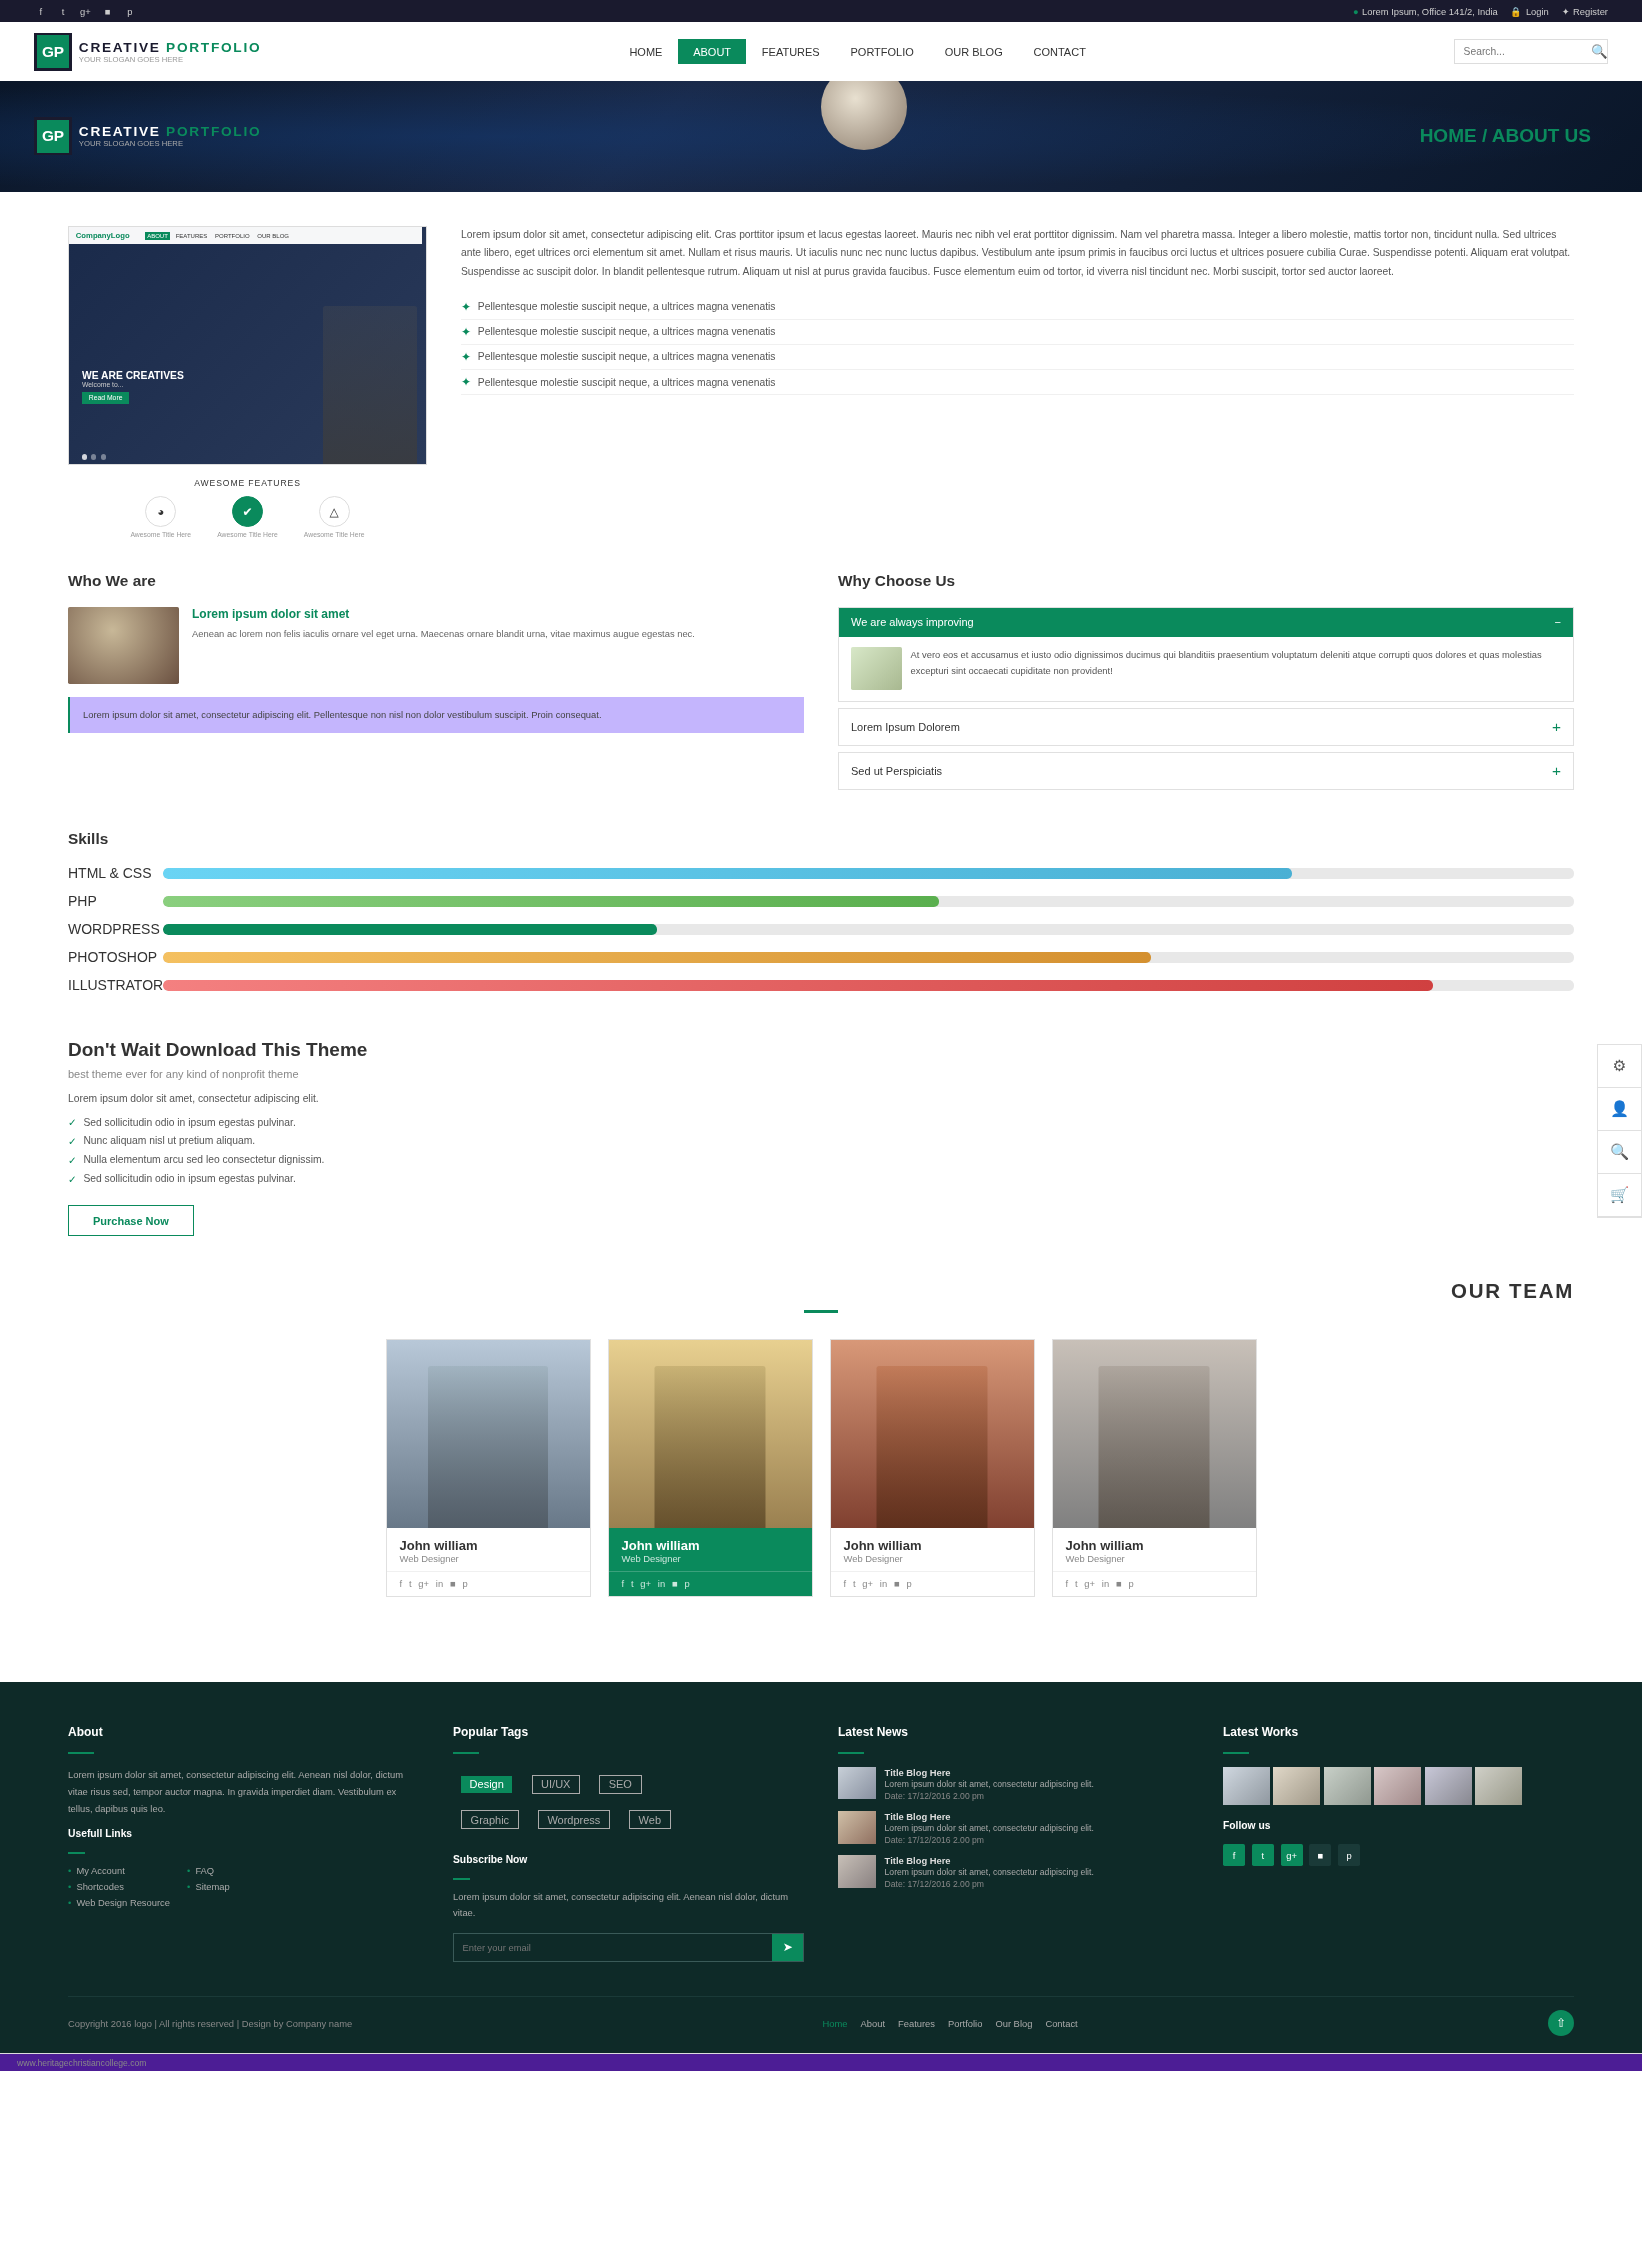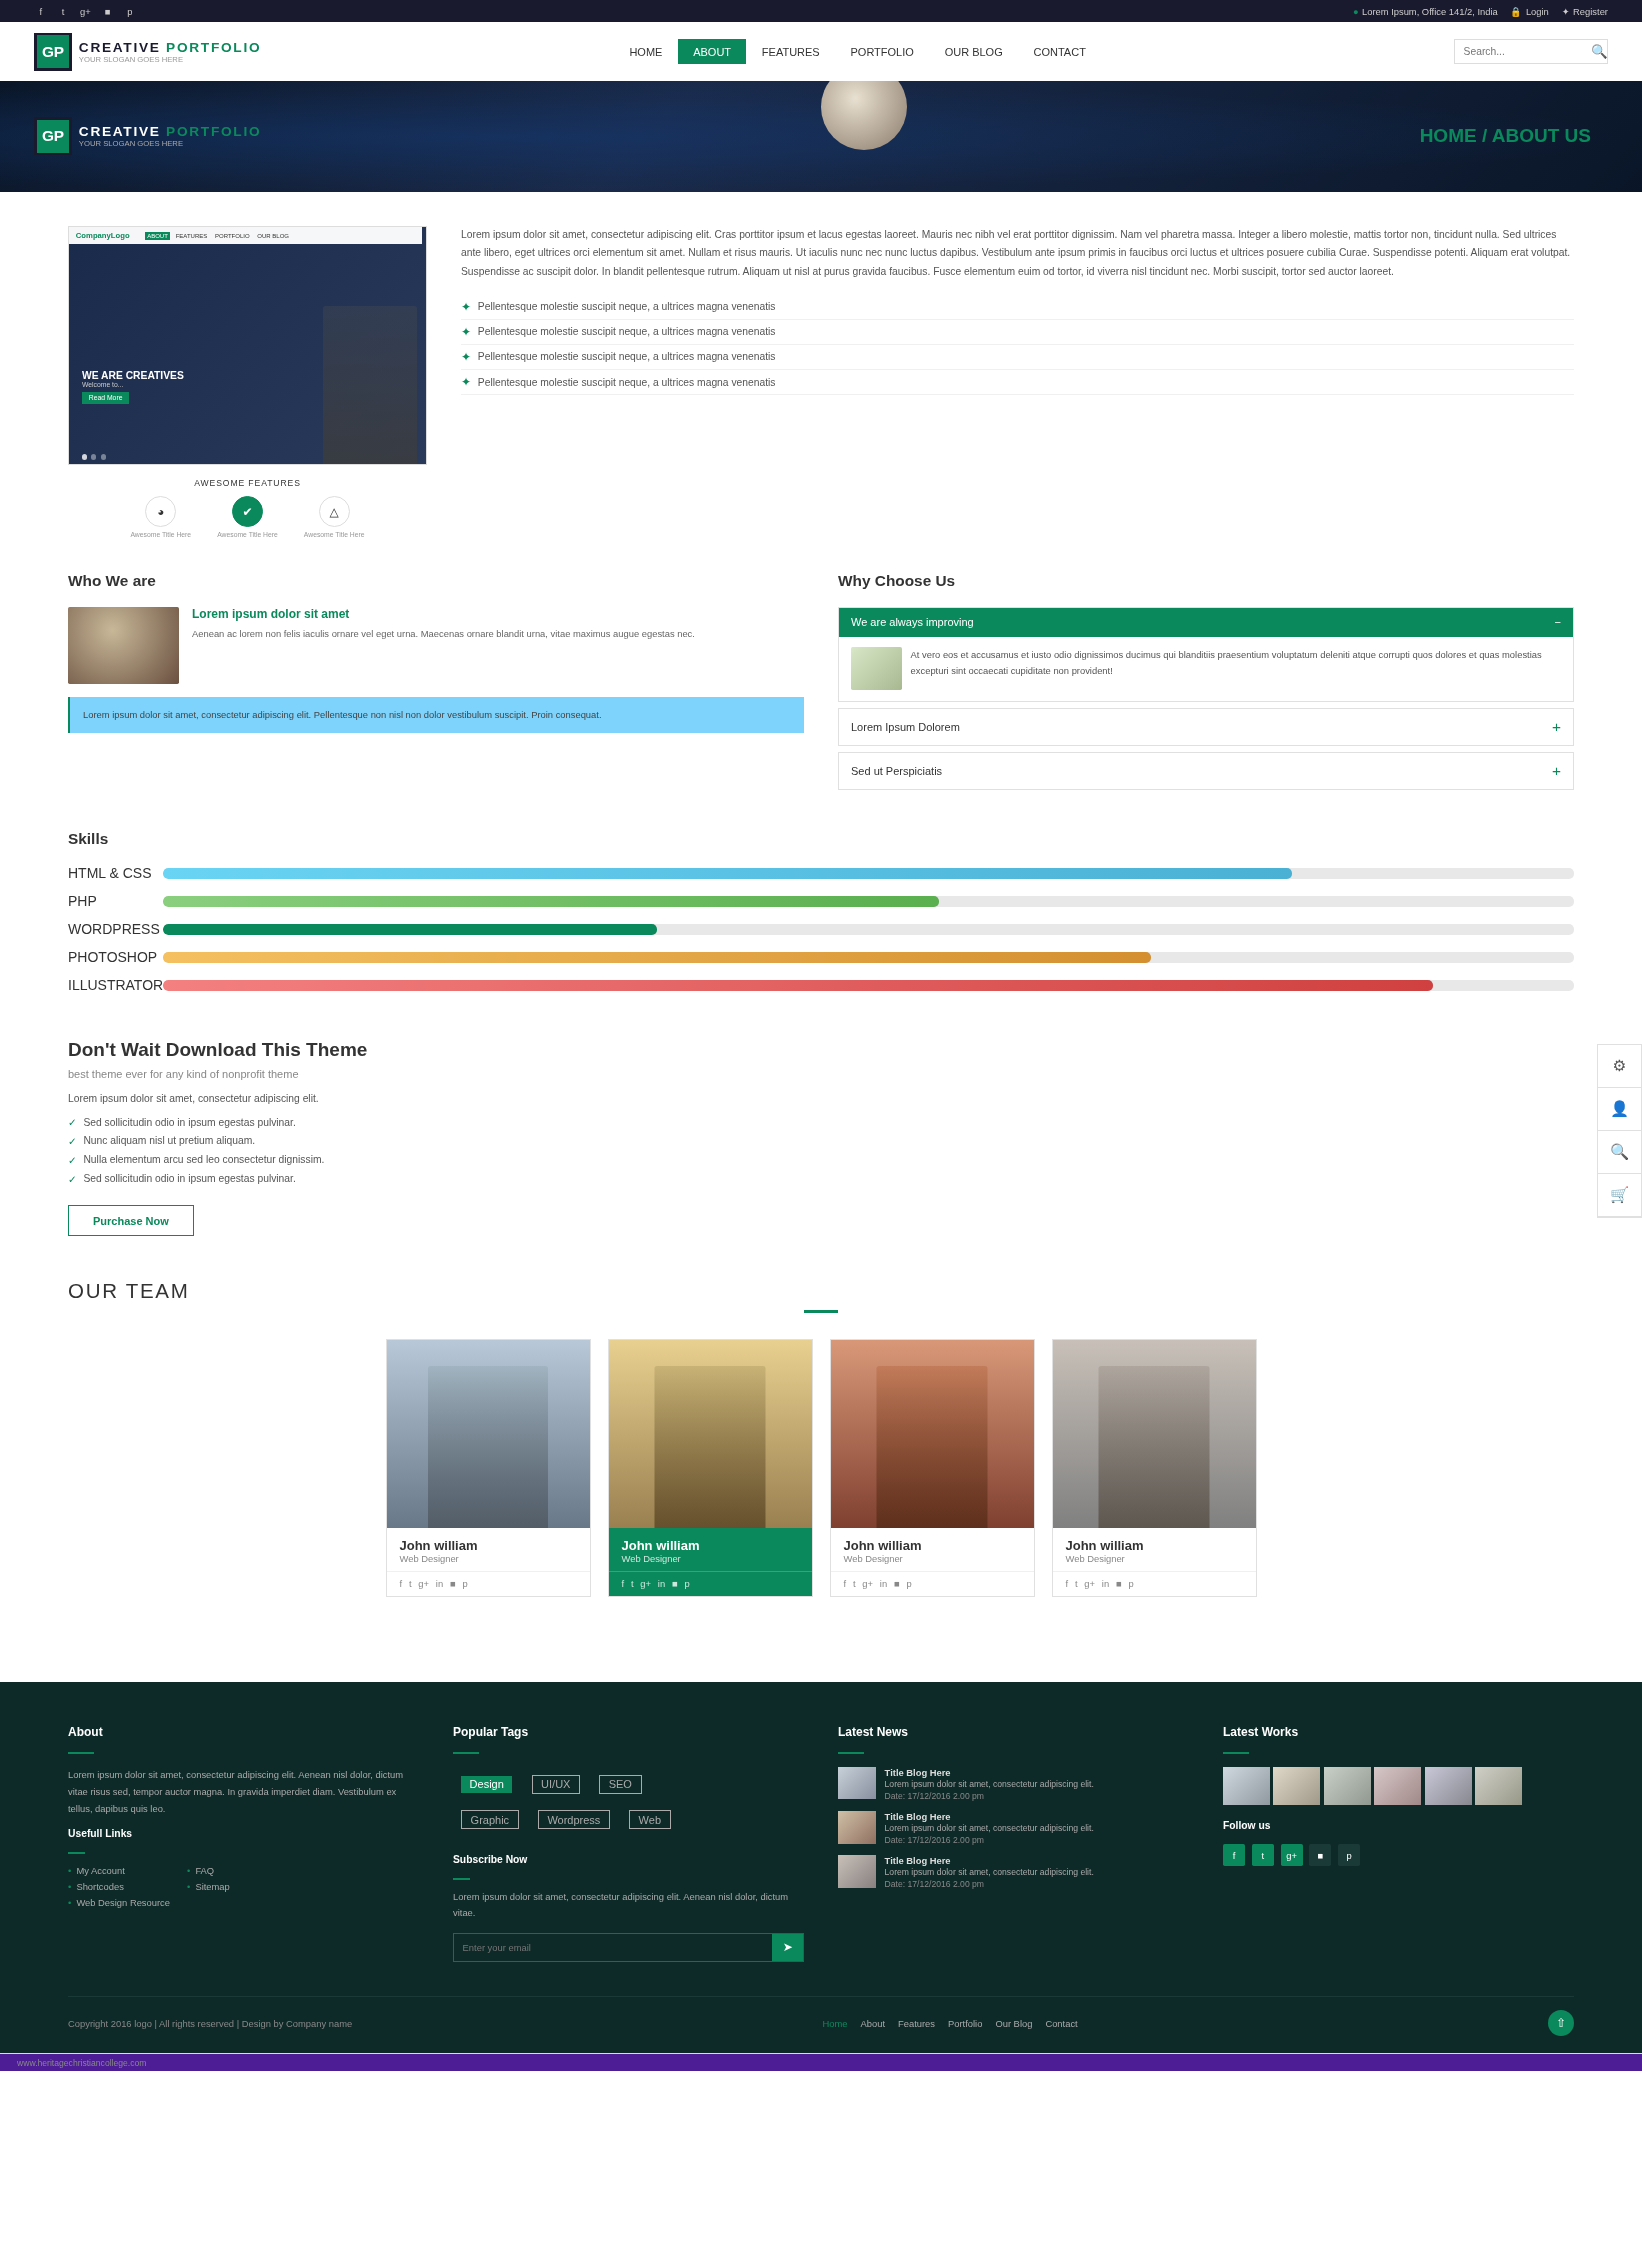--- a/index.html
+++ b/index.html
@@ -60,21 +60,21 @@
     .check-icon { color: #0a8a5c; font-size: 12px; }
 
     
     .two-col { display: flex; gap: 34px; margin-bottom: 34px; }
     .col-half { flex: 1; }
     .section-title { font-size: 15.4px; font-weight: bold; color: #333; margin-bottom: 17px; }
     .who-img-row { display: flex; gap: 13px; margin-bottom: 13px; }
     .who-img { width: 111px; height: 77px; background: linear-gradient(135deg, #c8d8e8, #8a9aaa); border-radius: 1.7px; flex-shrink: 0; }
     .who-title { font-size: 12px; color: #0a8a5c; font-weight: bold; margin-bottom: 5.1px; }
     .who-text { font-size: 9.4px; color: #666; line-height: 1.7; }
-    .who-desc-box { background: #7dd3fc; border-left: 2.6px solid #0a8a5c; padding: 10.3px 13px; margin-top: 8.6px; }
+    .who-desc-box { background: #c4b5fd; border-left: 2.6px solid #0a8a5c; padding: 10.3px 13px; margin-top: 8.6px; }
     .who-desc-text { font-size: 9.4px; color: #444; line-height: 1.7; }
 
     
     .accordion-item { margin-bottom: 6.8px; border: 0.9px solid #e0e0e0; }
     .accordion-header { display: flex; align-items: center; justify-content: space-between; padding: 8.6px 12px; cursor: pointer; font-size: 11px; font-weight: 500; }
     .accordion-header.active { background: #0a8a5c; color: #fff; }
     .accordion-content { padding: 10.3px 12px; font-size: 9.4px; color: #555; line-height: 1.7; display: flex; gap: 8.6px; }
     .accordion-img { width: 51px; height: 43px; background: linear-gradient(135deg, #d8e8c8, #a8b890); border-radius: 1.7px; flex-shrink: 0; }
     .accordion-plus { font-size: 15.4px; }
 
@@ -90,21 +90,21 @@
     .download-section { flex: 1; }
     .download-title { font-size: 19px; font-weight: bold; margin-bottom: 6.8px; }
     .download-subtitle { font-size: 11px; color: #888; margin-bottom: 13px; }
     .download-list { list-style: none; margin-bottom: 17px; }
     .download-list li { padding: 3.4px 0; font-size: 10.3px; color: #555; display: flex; align-items: center; gap: 6.8px; }
     .dl-check { color: #0a8a5c; }
     .purchase-btn { display: inline-block; padding: 8.6px 24px; border: 1.7px solid #0a8a5c; color: #0a8a5c; font-size: 11px; font-weight: bold; text-decoration: none; cursor: pointer; background: #fff; }
 
     
     .team-section { margin-bottom: 51px; }
-    .team-title { text-align: left; font-size: 20.5px; font-weight: normal; letter-spacing: 1.7px; margin-bottom: 6.8px; text-transform: uppercase; }
+    .team-title { text-align: right; font-size: 20.5px; font-weight: bold; letter-spacing: 1.7px; margin-bottom: 6.8px; text-transform: uppercase; }
     .team-divider { width: 34px; height: 2.6px; background: #0a8a5c; margin: 0 auto 26px; }
     .team-grid { display: flex; gap: 17px; justify-content: center; }
     .team-card { width: 205px; border: 0.9px solid #e0e0e0; overflow: hidden; }
     .team-photo { width: 100%; height: 188px; background: linear-gradient(135deg, #d4e4f4, #a4b4c4); }
     .team-photo.photo1 { background: linear-gradient(135deg, #c8d8e8, #8090a0); }
     .team-photo.photo2 { background: linear-gradient(135deg, #e8d0a8, #c8a888); }
     .team-photo.photo3 { background: linear-gradient(135deg, #d8a888, #b87858); }
     .team-photo.photo4 { background: linear-gradient(135deg, #c8c8d8, #989898); }
     .team-info { padding: 10.3px 13px 6.8px; }
     .team-info.active { background: #0a8a5c; }

